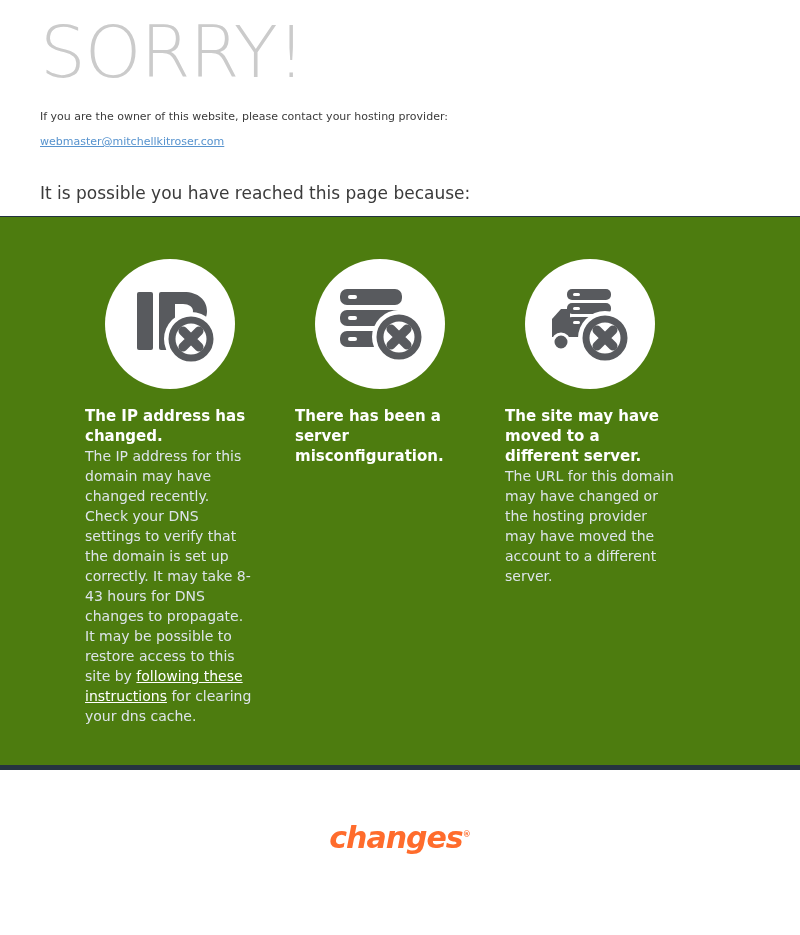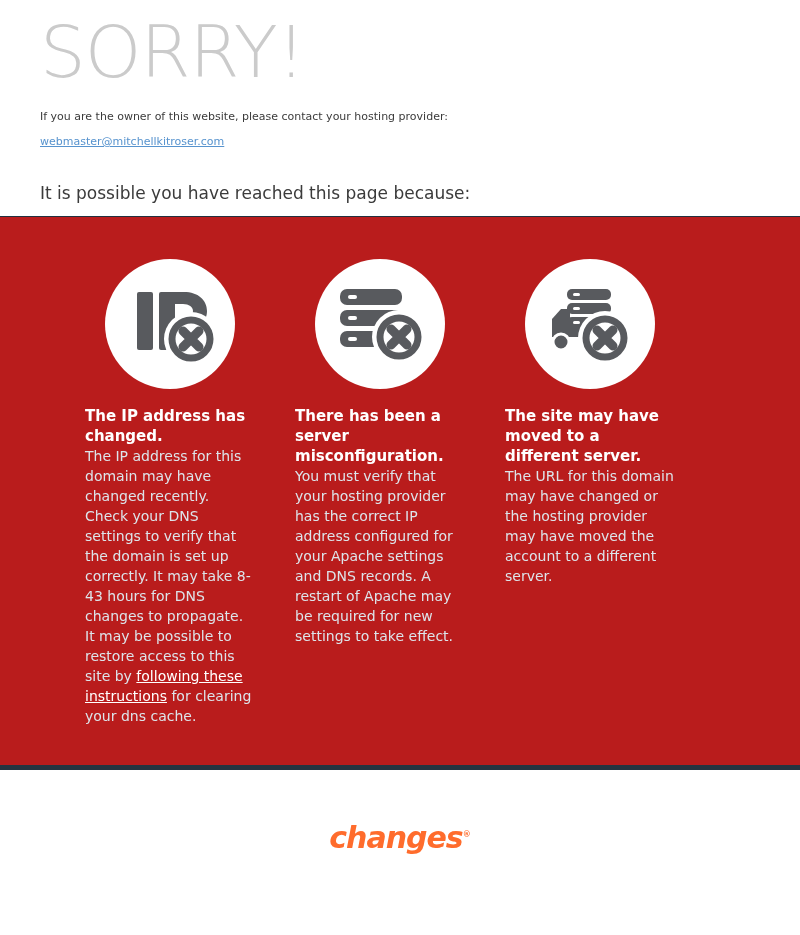--- a/index.html
+++ b/index.html
@@ -37,21 +37,21 @@
   }
   .reason-intro {
     margin: 27px 0 8px 0;
     font-size: 17px;
     line-height: 25px;
     color: #3b3b3b;
   }
 
   
   .dark-section {
-    background: #b91c1c;
+    background: #4d7c0f;
     min-height: 554px;
     padding: 42px 0 20px 0;
     border-top: 1px solid #223140;
     border-bottom: 5px solid #263440;
   }
   .columns {
     width: 630px;
     margin: 0 auto;
     display: flex;
     justify-content: flex-start;
@@ -163,21 +163,20 @@
             <rect x="33" y="78" width="9" height="4" rx="2"></rect>
           </g>
           <g>
             <circle cx="84" cy="78" r="27" fill="#ffffff"></circle>
             <circle cx="84" cy="78" r="19" fill="#ffffff" stroke="#585a5e" stroke-width="7"></circle>
             <path d="M76 70 L92 86 M92 70 L76 86" stroke="#585a5e" stroke-width="9" stroke-linecap="round" fill="none"></path>
           </g>
         </svg>
       </div>
       <h2 class="reason-heading">There has been a server misconfiguration.</h2>
-      <p class="reason-body">You must verify that your hosting provider has the correct IP address configured for your Apache settings and DNS records. A restart of Apache may be required for new settings to take effect.</p>
     </div>
 
     <div class="reason-col">
       <div class="icon-circle">
         <svg viewBox="0 0 130 130" xmlns="http://www.w3.org/2000/svg">
           <g fill="#585a5e">
             <rect x="42" y="30" width="44" height="11" rx="5"></rect>
             <rect x="42" y="44" width="44" height="11" rx="5"></rect>
             <rect x="42" y="58" width="44" height="11" rx="5"></rect>
             <rect x="44" y="64" width="18" height="14"></rect>

